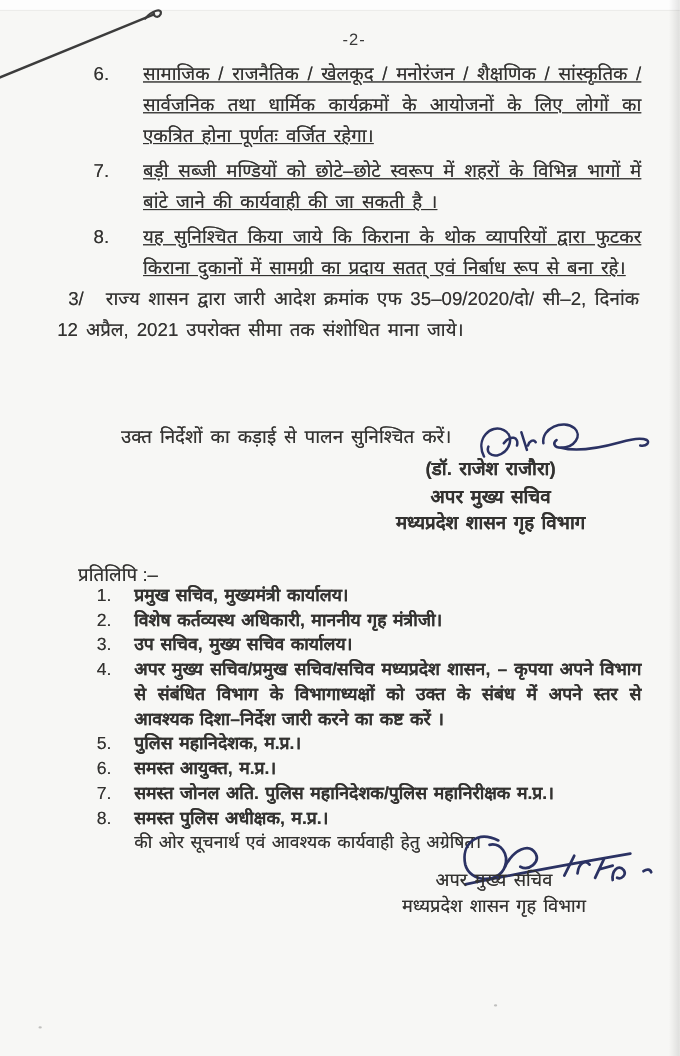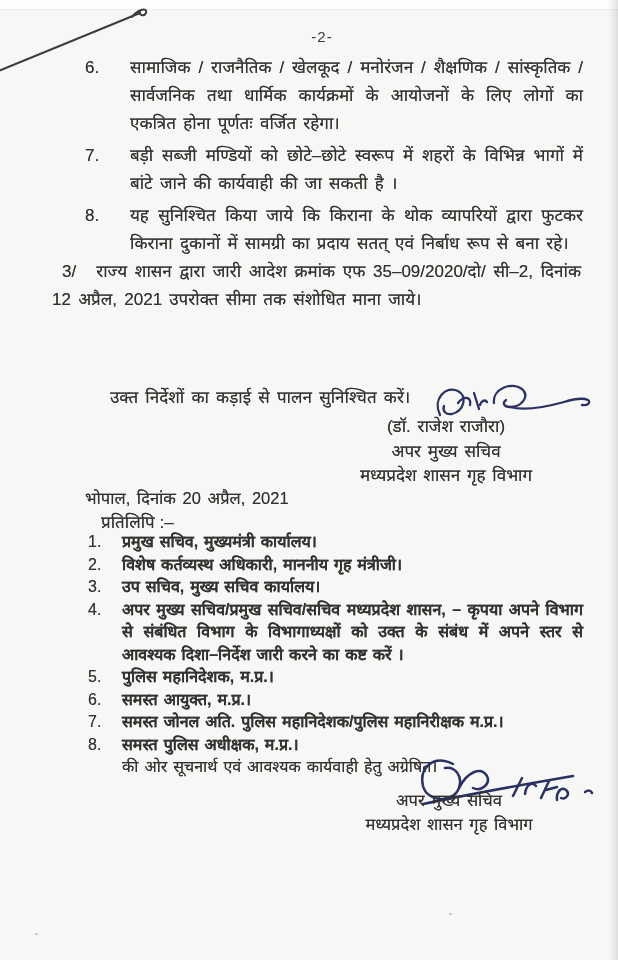--- a/index.html
+++ b/index.html
@@ -24,38 +24,38 @@
     font-size:15px;letter-spacing:1px;color:#3a3a3a;
   }
   .doc-text{
     font-size:17px;line-height:28px;color:var(--ink,#333);
     text-shadow:0 0 .5px rgba(40,40,40,.65);
     word-spacing:2.5px;
   }
   .num-items{position:absolute;top:54px;left:85px;right:35px;}
   .num-item{position:relative;padding-left:45px;}
   .num-item .item-num{position:absolute;left:0;top:0;}
-  .num-item .item-text{text-align:justify;}
+  .num-item .item-text{text-align:justify;text-decoration:underline;}
   .num-item.gap{margin-top:4px;}
   .paras{position:absolute;top:258px;left:52px;right:37px;}
   .para{text-align:justify;text-indent:10px;margin-bottom:3px;}
   .para .para-num{margin-right:20px;}
   .compliance{position:absolute;top:384px;left:110px;}
   .sig1-svg{position:absolute;top:381px;left:428px;}
   .sig-block-1{
     position:absolute;top:415px;right:22px;width:300px;
     text-align:center;font-size:17px;line-height:24.5px;
-    text-shadow:0 0 .5px rgba(40,40,40,.65);word-spacing:2px;
+    text-shadow:0 0 .5px rgba(40,40,40,.65);word-spacing:2px;font-weight:bold;
   }
   .ref-line{
     position:absolute;top:486px;left:85px;right:35px;
     display:flex;justify-content:space-between;
     font-size:16.5px;text-shadow:0 0 .5px rgba(40,40,40,.65);word-spacing:2px;
   }
-  .copy-heading{position:absolute;top:510px;left:101px;font-size:17px;
+  .copy-heading{position:absolute;top:510px;left:71px;font-size:17px;
     text-shadow:0 0 .5px rgba(40,40,40,.65);}
   .copy-list{position:absolute;top:531px;left:88px;right:35px;
     font-size:16px;line-height:22.5px;
     text-shadow:0 0 .4px rgba(40,40,40,.6);word-spacing:1.5px;}
   .copy-item{position:relative;padding-left:34px;}
   .copy-item .copy-num{position:absolute;left:0;top:0;}
   .copy-item .copy-text{text-align:justify;font-weight:bold;}
   .forward-line{padding-left:34px;}
   .sig2-svg{position:absolute;top:748px;left:415px;}
   .sig-block-2{
@@ -115,21 +115,20 @@
   </svg>
 </div>
 
 <div class="sig-block-1">
   <div>(डॉ. राजेश राजौरा)</div>
   <div>अपर मुख्य सचिव</div>
   <div>मध्यप्रदेश शासन गृह विभाग</div>
 </div>
 
 <div class="ref-line">
-  <span>भोपाल, दिनांक 20 अप्रैल, 2021</span>
 </div>
 
 <div class="copy-heading">प्रतिलिपि :–</div>
 
 <div class="copy-list">
   <div class="copy-item">
     <span class="copy-num">1.</span>
     <div class="copy-text">प्रमुख सचिव, मुख्यमंत्री कार्यालय।</div>
   </div>
   <div class="copy-item">

